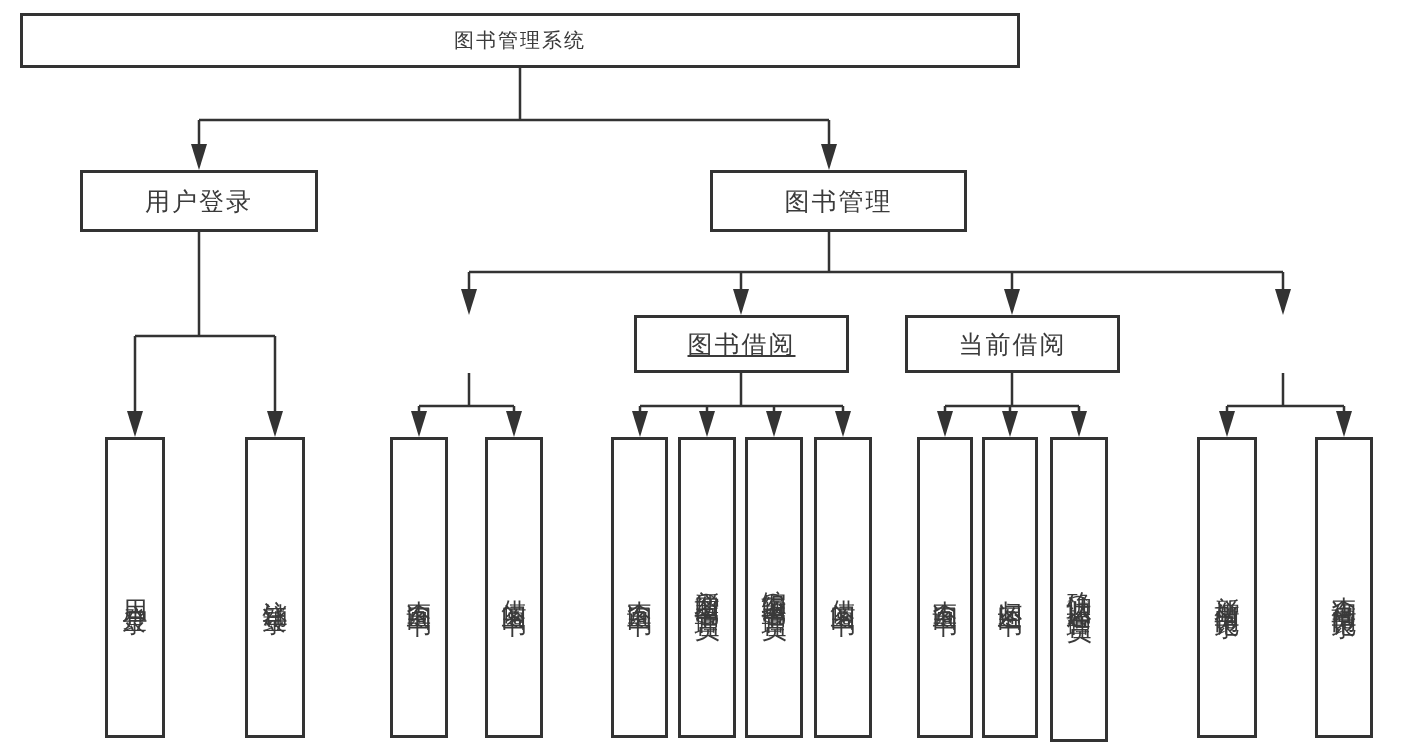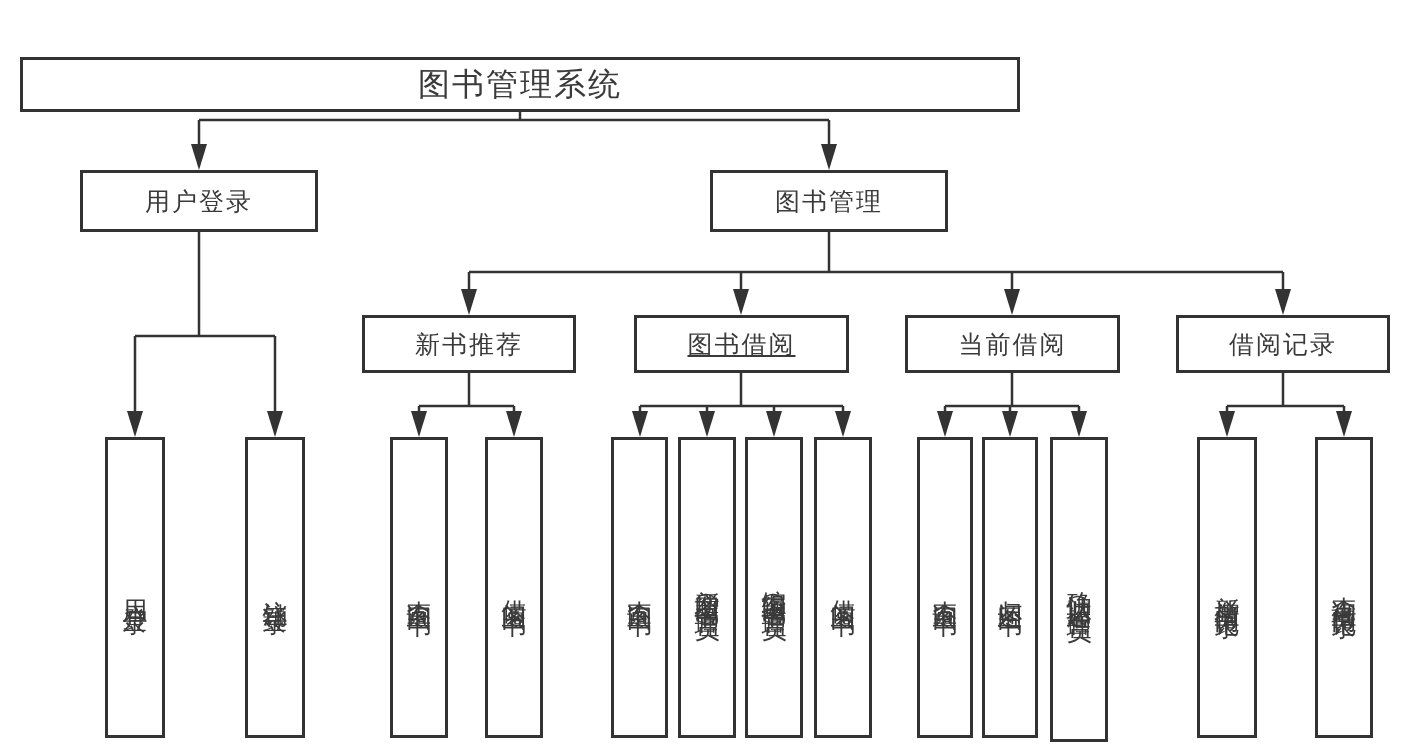--- a/index.html
+++ b/index.html
@@ -20,21 +20,21 @@
     position: absolute;
     box-sizing: border-box;
     border: 3px solid #333333;
     background: #ffffff;
     color: #3a3a3a;
     display: flex;
     align-items: center;
     justify-content: center;
   }
   .hbox { font-size: 25px; letter-spacing: 2px; }
-  .hbox.root-title { font-size: 32px; margin-top: 44px; }
+  .hbox.root-title { font-size: 20px; }
   .vbox span {
     writing-mode: vertical-rl;
     text-orientation: mixed;
     font-size: 25px;
     letter-spacing: 4px;
     white-space: nowrap;
     line-height: 1;
   }
   .watermark {
     position: absolute;
@@ -101,35 +101,29 @@
     </g>
   </svg>
 
   <div class="box hbox root-title" style="left:20px; top:13px; width:1000px; height:55px;">
     <span>图书管理系统</span>
   </div>
 
   <div class="box hbox" style="left:80px; top:170px; width:238px; height:62px;">
     <span>用户登录</span>
   </div>
-  <div class="box hbox" style="left:710px; top:170px; width:238px; height:62px;">
+  <div class="box hbox" style="left:710px; top:170px; width:257px; height:62px;">
     <span>图书管理</span>
   </div>
 
-  <div class="box hbox" style="left:362px; top:315px; width:214px; height:58px;">
-    <span>新书推荐</span>
-  </div>
   <div class="box hbox" style="left:634px; top:315px; width:215px; height:58px;text-decoration:underline;">
     <span>图书借阅</span>
   </div>
   <div class="box hbox" style="left:905px; top:315px; width:215px; height:58px;">
     <span>当前借阅</span>
-  </div>
-  <div class="box hbox" style="left:1176px; top:315px; width:214px; height:58px;">
-    <span>借阅记录</span>
   </div>
 
   <div class="box vbox" style="left:105px; top:437px; width:60px; height:301px;">
     <span>用户登录</span>
   </div>
   <div class="box vbox" style="left:245px; top:437px; width:60px; height:301px;">
     <span>注销登录</span>
   </div>
 
   <div class="box vbox" style="left:390px; top:437px; width:58px; height:301px;">

